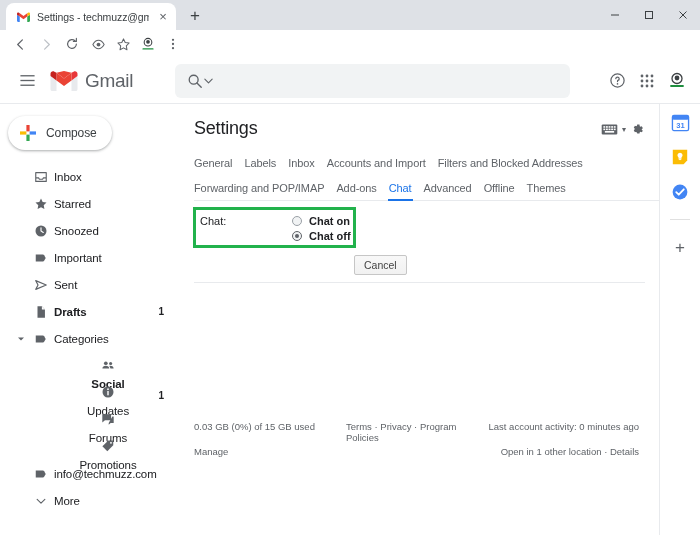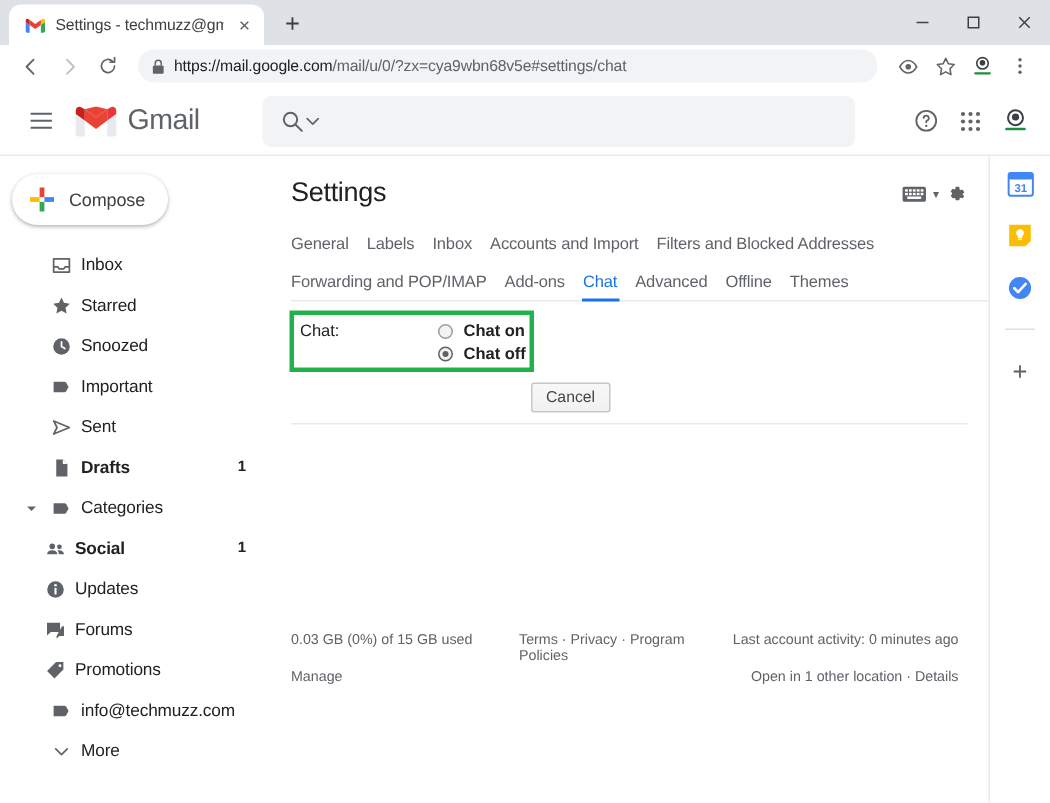--- a/index.html
+++ b/index.html
@@ -116,21 +116,21 @@
   .nav-icon {
     width: 26px; flex: 0 0 26px; display: flex;
     align-items: center; justify-content: center; color: #5f6368;
   }
   .nav-label { font-size: 11.5px; color: #202124; letter-spacing: -0.1px; }
   .navitem.bold .nav-label { font-weight: bold; }
   .nav-count {
     margin-left: auto; margin-right: 16px; font-size: 10px;
     color: #202124; font-weight: bold;
   }
-  .navitem.sub { padding-left: 24px; }
+  .navitem.sub { padding-left: 36px; flex-direction: column; }
   .navitem.sub2 { padding-left: 14px; }
 
   
   .settings {
     flex: 1; padding: 14px 0 0 14px; position: relative;
     border-right: 1px solid #e8eaed;
   }
   .settings-head {
     display: flex; align-items: flex-start; padding-right: 14px;
   }
@@ -257,29 +257,20 @@
     <div class="tb-icon">
       <svg width="15" height="15" viewBox="0 0 16 16">
           <path d="M6 3l5 5-5 5" fill="none" stroke="#bdc1c6" stroke-width="1.3" stroke-linecap="round" stroke-linejoin="round"></path>
         </svg>
     </div>
     <div class="tb-icon">
       <svg width="14" height="14" viewBox="0 0 16 16">
         <path d="M13 8a5 5 0 1 1-1.6-3.7" fill="none" stroke="#5f6368" stroke-width="1.3" stroke-linecap="round"></path>
         <path d="M13 1.6V5h-3.4" fill="none" stroke="#5f6368" stroke-width="1.3" stroke-linecap="round" stroke-linejoin="round"></path>
       </svg>
-    </div>
-    <div class="omnibox">
-      <span style="display:flex;align-items:center;">
-        <svg width="9" height="11" viewBox="0 0 10 12">
-          <rect x="1" y="5" width="8" height="6.2" rx="1" fill="#5f6368"></rect>
-          <path d="M2.8 5V3.4a2.2 2.2 0 0 1 4.4 0V5" fill="none" stroke="#5f6368" stroke-width="1.1"></path>
-        </svg>
-      </span>
-      <span class="omni-url"><span>https://</span><span>mail.google.com</span><span class="dim">/mail/u/0/?zx=cya9wbn68v5e#settings/chat</span></span>
     </div>
     <div class="toolbar-right">
       <div class="tb-icon">
         <svg width="15" height="15" viewBox="0 0 16 16">
           <path d="M8 3.5C4.5 3.5 2 8 2 8s2.5 4.5 6 4.5S14 8 14 8 11.5 3.5 8 3.5z" fill="none" stroke="#5f6368" stroke-width="1.1"></path>
           <circle cx="8" cy="8" r="2" fill="#5f6368"></circle>
         </svg>
       </div>
       <div class="tb-icon">
         <svg width="15" height="15" viewBox="0 0 16 16">

